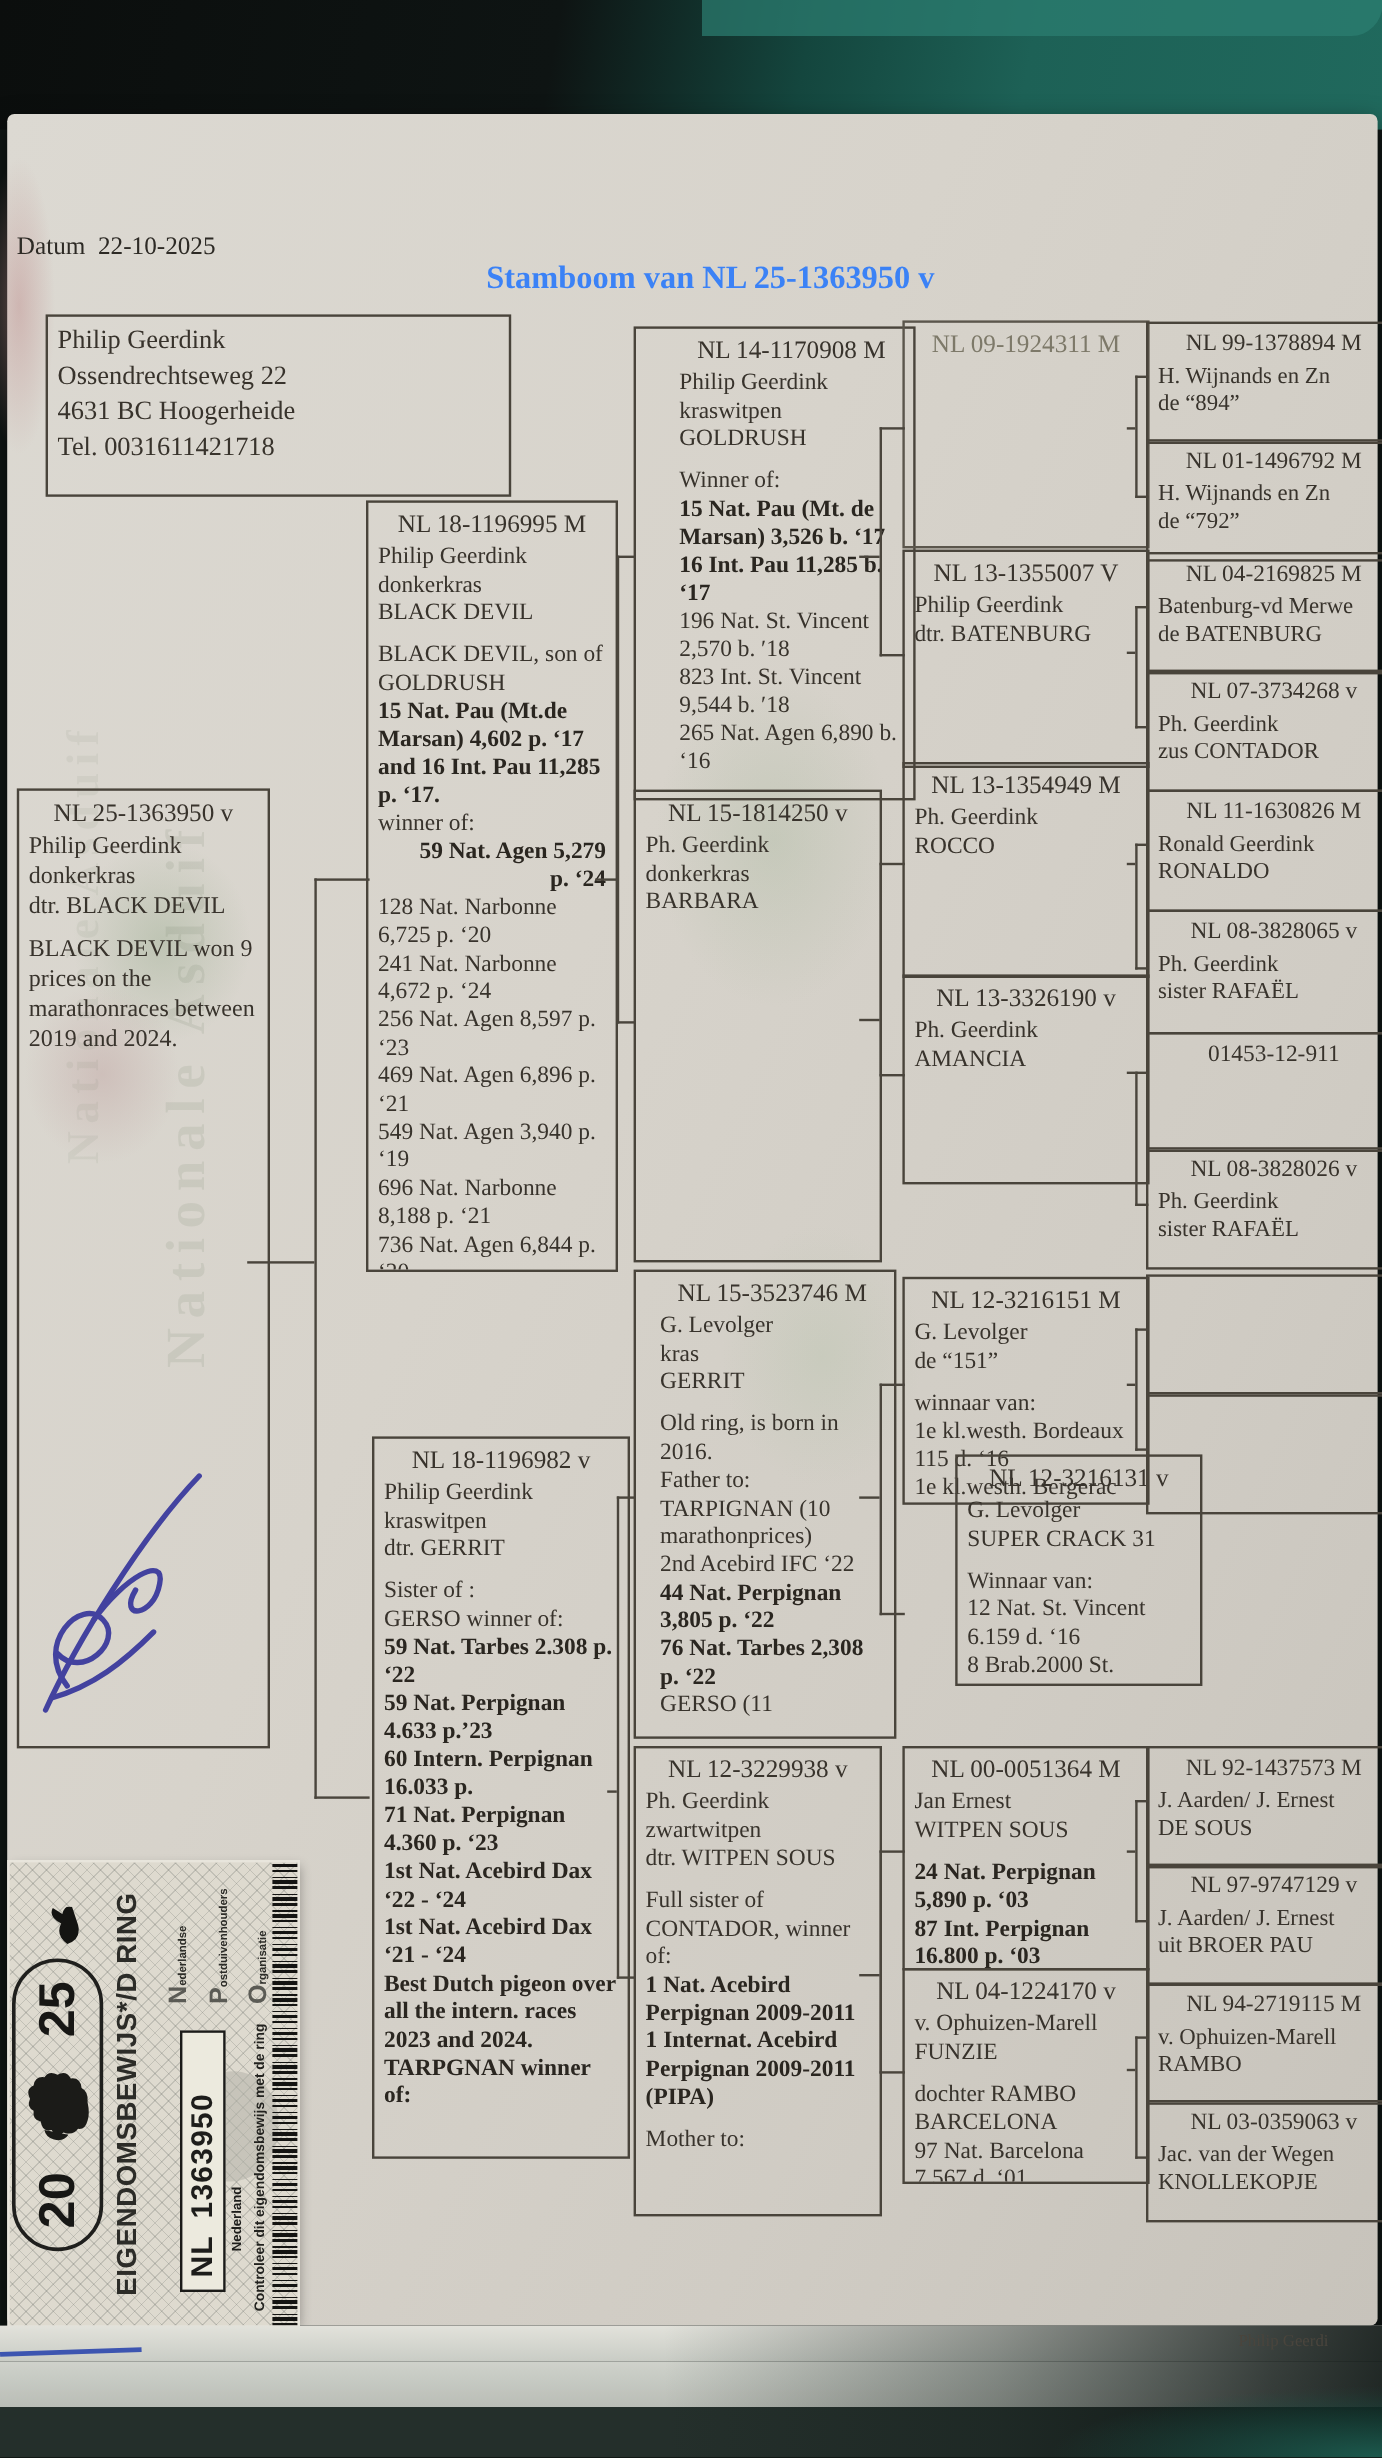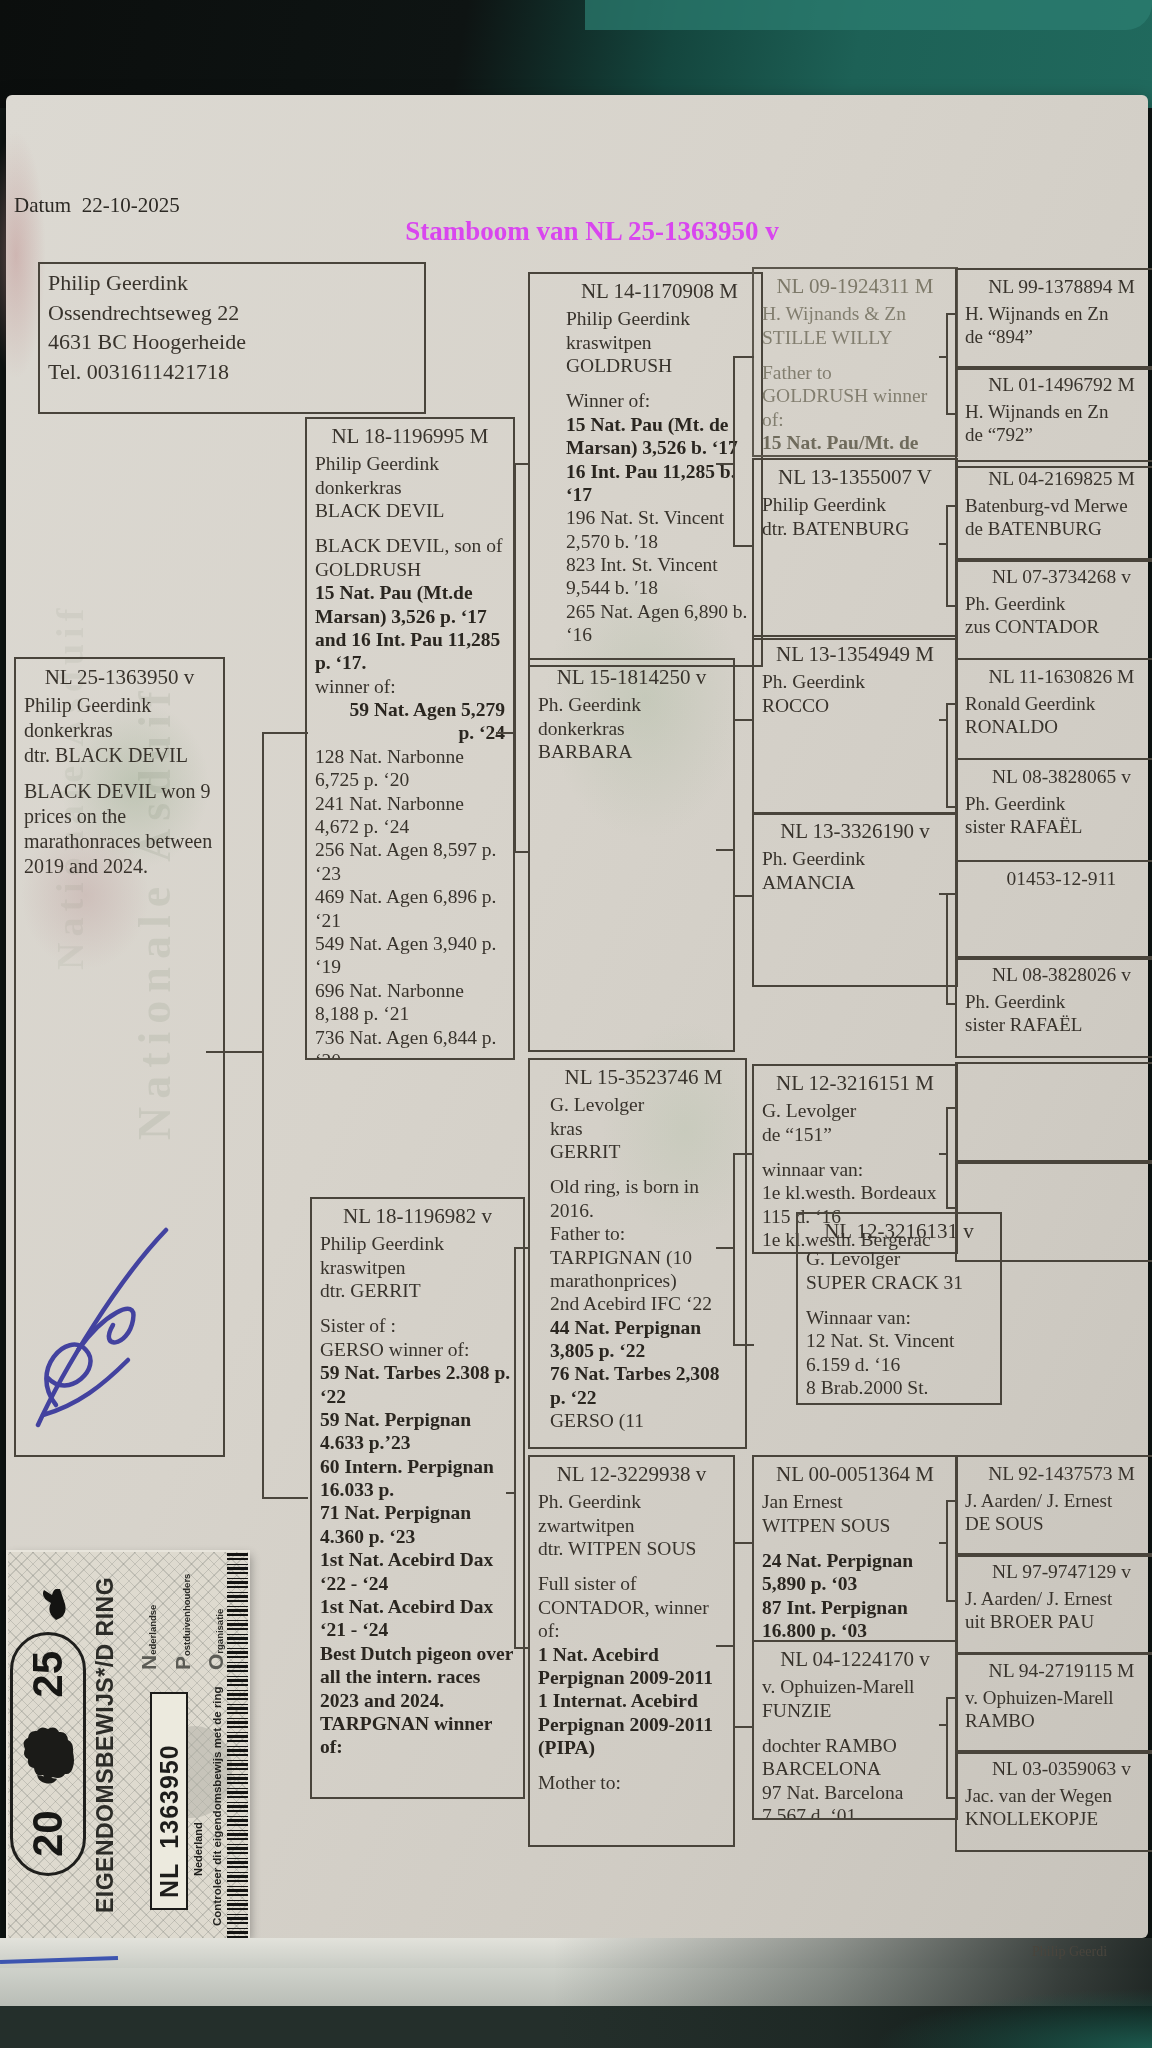--- a/index.html
+++ b/index.html
@@ -32,21 +32,21 @@
   .faded{color:#827e6f;border-color:#5b564c;}
   .faded .ring{color:#7d7969;}
   .faded .ln.b{color:#6f6b5c;}
   
   .br{position:absolute;border-left:2px solid #4a453c;border-top:2px solid #4a453c;
       border-bottom:2px solid #4a453c;}
   .hl{position:absolute;border-top:2px solid #4a453c;}
   
   #datum{left:14px;top:193px;font-size:21px;color:#2d2a25;}
   #title{left:312px;top:216px;width:560px;text-align:center;font-weight:700;
-         font-size:27px;color:#d946ef;}
+         font-size:27px;color:#3b82f6;}
   
   #signature{left:8px;top:1200px;}
   
   #stamp{left:8px;top:1552px;width:240px;height:386px;background:#dedacf;
     box-shadow:0 0 0 2px #e8e5dc,3px 3px 9px rgba(0,0,0,.3);overflow:hidden;}
   #stamp-inner{position:absolute;left:0;top:0;width:386px;height:240px;
     transform-origin:0 0;transform:translateY(386px) rotate(-90deg);
     font-family:"Liberation Sans",sans-serif;color:#1d1d1b;
     background:
      repeating-linear-gradient(45deg,rgba(95,100,95,.22) 0 1px,transparent 1px 8px),
@@ -131,21 +131,21 @@
   </div>
 
   <div class="box small" style="left:305px;top:417px;width:190px;height:631px;">
     <div class="ring">NL 18-1196995 M</div>
     <div>
         <div class="ln">Philip Geerdink</div>
         <div class="ln">donkerkras</div>
         <div class="ln">BLACK DEVIL</div>
         <div class="ln sp"></div>
         <div class="ln">BLACK DEVIL, son of GOLDRUSH</div>
-        <div class="ln b">15 Nat. Pau (Mt.de Marsan) 3,526 p. ‘17 and 16 Int. Pau 11,285 p. ‘17.</div>
+        <div class="ln b">15 Nat. Pau (Mt.de Marsan) 4,602 p. ‘17 and 16 Int. Pau 11,285 p. ‘17.</div>
         <div class="ln">winner of:</div>
         <div class="ln b ind">59 Nat. Agen 5,279 p. ‘24</div>
         <div class="ln">128 Nat. Narbonne 6,725 p. ‘20</div>
         <div class="ln">241 Nat. Narbonne 4,672 p. ‘24</div>
         <div class="ln">256 Nat. Agen 8,597 p. ‘23</div>
         <div class="ln">469 Nat. Agen 6,896 p. ‘21</div>
         <div class="ln">549 Nat. Agen 3,940 p. ‘19</div>
         <div class="ln">696 Nat. Narbonne 8,188 p. ‘21</div>
         <div class="ln">736 Nat. Agen 6,844 p. ‘20</div>
       </div>
@@ -219,28 +219,20 @@
         <div class="ln">Full sister of CONTADOR, winner of:</div>
         <div class="ln b">1 Nat. Acebird Perpignan 2009-2011</div>
         <div class="ln b">1 Internat. Acebird Perpignan 2009-2011 (PIPA)</div>
         <div class="ln sp"></div>
         <div class="ln">Mother to:</div>
       </div>
   </div>
 
   <div class="box small faded" style="left:752px;top:267px;width:186px;height:178px;">
     <div class="ring">NL 09-1924311 M</div>
-    <div>
-        <div class="ln">H. Wijnands &amp; Zn</div>
-        <div class="ln">STILLE WILLY</div>
-        <div class="ln sp"></div>
-        <div class="ln">Father to</div>
-        <div class="ln">GOLDRUSH  winner of:</div>
-        <div class="ln b">15 Nat. Pau/Mt. de</div>
-      </div>
   </div>
   <div class="box small" style="left:752px;top:458px;width:186px;height:170px;">
     <div class="ring">NL 13-1355007 V</div>
     <div>
         <div class="ln">Philip Geerdink</div>
         <div class="ln">dtr. BATENBURG</div>
       </div>
   </div>
   <div class="box small" style="left:752px;top:635px;width:186px;height:168px;">
     <div class="ring">NL 13-1354949 M</div>

